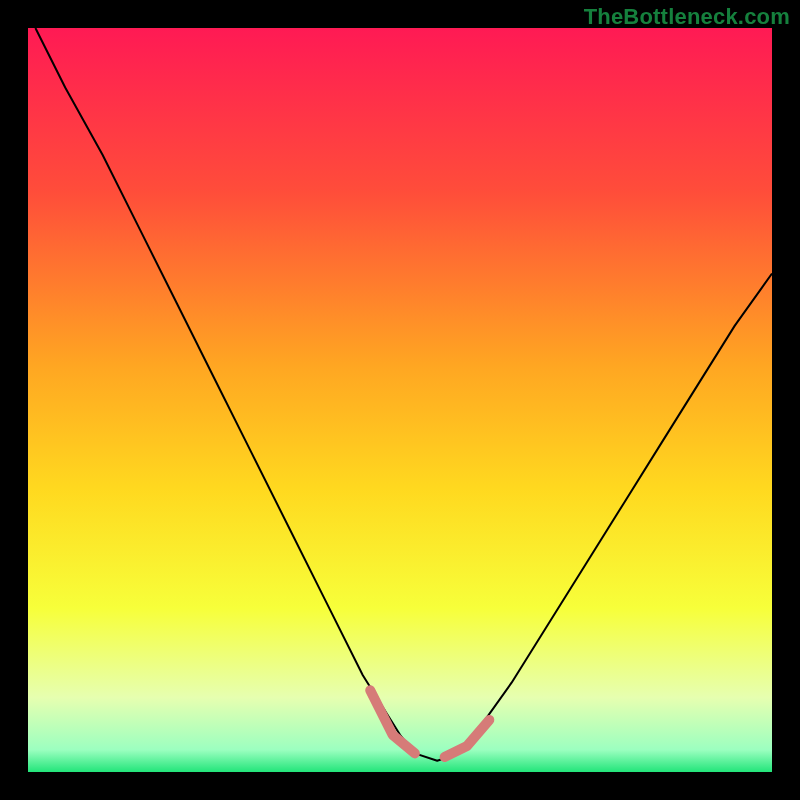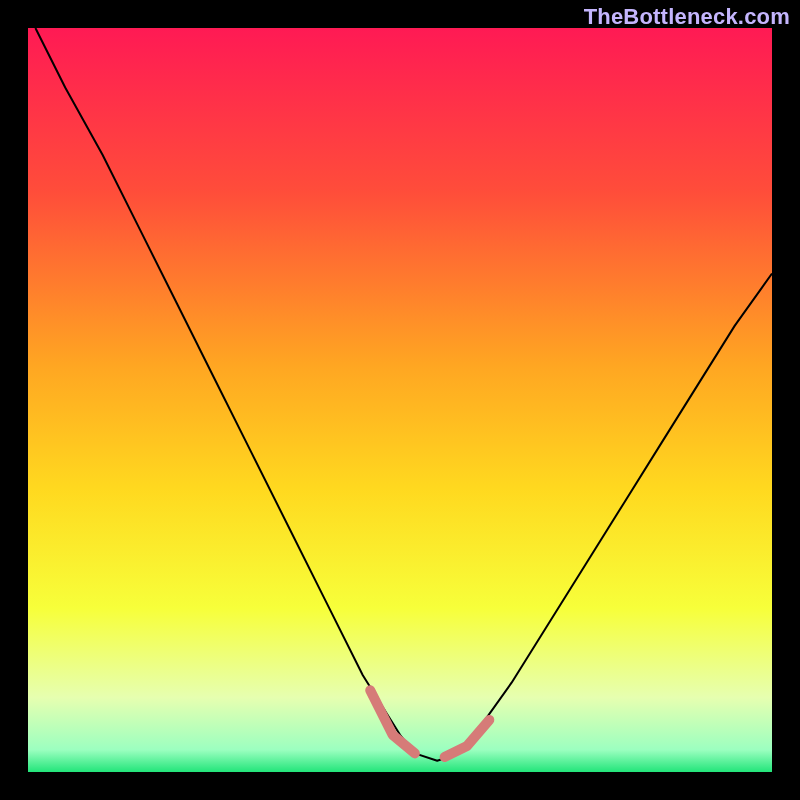--- a/index.html
+++ b/index.html
@@ -14,21 +14,21 @@
   .stage {
     position: relative;
     width: 800px;
     height: 800px;
     background: #000;
   }
   .watermark {
     position: absolute;
     top: 4px;
     right: 10px;
-    color: #c4b5fd;
+    color: #15803d;
     font-size: 22px;
     font-weight: 600;
     letter-spacing: 0.2px;
     z-index: 5;
     user-select: none;
   }
   svg {
     position: absolute;
     top: 0;
     left: 0;

